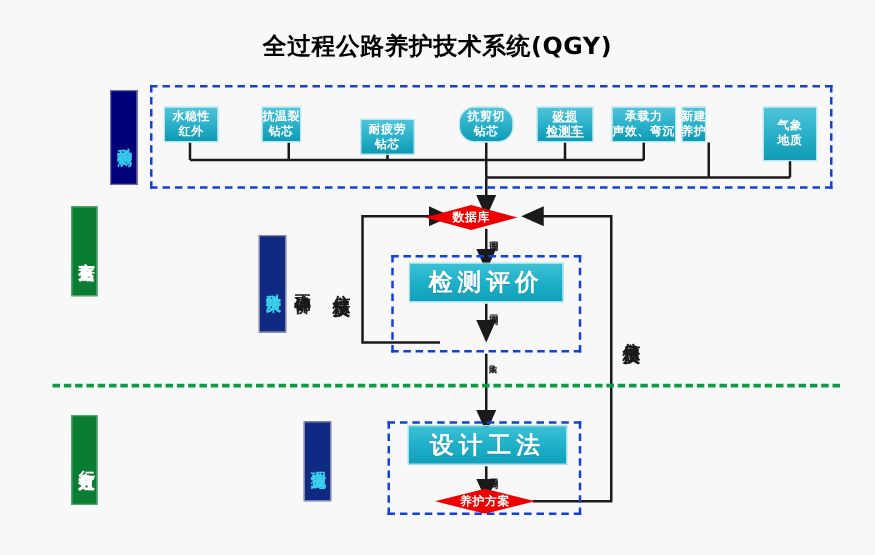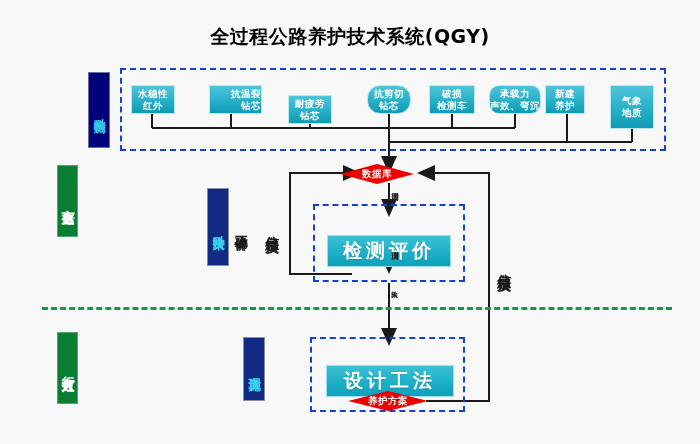--- a/index.html
+++ b/index.html
@@ -121,21 +121,20 @@
     background: linear-gradient(180deg, #3cc0d4 0%, #1fb1c9 50%, #0fa0ba 100%);
     border: 1px solid #9fdfee;
     color: #ffffff;
     font-size: 19px;
     font-weight: bold;
     display: flex;
     align-items: center;
     justify-content: center;
     letter-spacing: 4px;
     text-shadow: 0 1px 1px rgba(0,0,0,0.15);
-    margin-top: 25px;
   }
   
   .diamond {
     position: absolute;
   }
   .diamond .shape {
     position: absolute;
     left: 0; top: 0;
     width: 100%; height: 100%;
     background: #ee0000;
@@ -224,41 +223,41 @@
   <div class="divider" style="left:42px; top:307px; width:630px;"></div>
 
   <div class="vlabel navy" style="left:88px; top:72px; width:22px; height:76px;">科学检测</div>
 
   <div class="dashbox" style="left:120px; top:68px; width:546px; height:83px;"></div>
 
   <div class="sensor" style="left:131px; top:85px; width:44px; height:29px;">
     <span>水稳性</span>
     <span>红外</span>
   </div>
-  <div class="sensor" style="left:209px; top:85px; width:53px; height:29px;align-items:flex-end;">
+  <div class="sensor" style="left:209px; top:85px; width:32px; height:29px;">
     <span>抗温裂</span>
     <span>钻芯</span>
   </div>
   <div class="sensor" style="left:288px; top:95px; width:44px; height:29px;">
     <span>耐疲劳</span>
     <span>钻芯</span>
   </div>
   <div class="sensor" style="left:367px; top:85px; width:44px; height:29px;border-radius:13px;">
     <span>抗剪切</span>
     <span>钻芯</span>
   </div>
-  <div class="sensor" style="left:429px; top:85px; width:46px; height:29px;">
+  <div class="sensor" style="left:429px; top:85px; width:46px; height:29px;text-decoration:underline;">
     <span>破损</span>
     <span>检测车</span>
   </div>
-  <div class="sensor" style="left:489px; top:85px; width:52px; height:29px;border-radius:10px;">
+  <div class="sensor" style="left:489px; top:85px; width:52px; height:29px;">
     <span>承载力</span>
     <span>声效、弯沉</span>
   </div>
-  <div class="sensor" style="left:545px; top:85px; width:40px; height:29px;">
+  <div class="sensor" style="left:545px; top:85px; width:20px; height:29px;">
     <span>新建</span>
     <span>养护</span>
   </div>
   <div class="sensor" style="left:610px; top:85px; width:44px; height:44px;">
     <span>气象</span>
     <span>地质</span>
   </div>
 
   <div class="vlabel navy2" style="left:207px; top:188px; width:22px; height:78px;">科学决策</div>
   <div class="vlabel-plain" style="left:231px; top:188px; width:19px; height:78px; font-size:13px;">正确评价</div>

